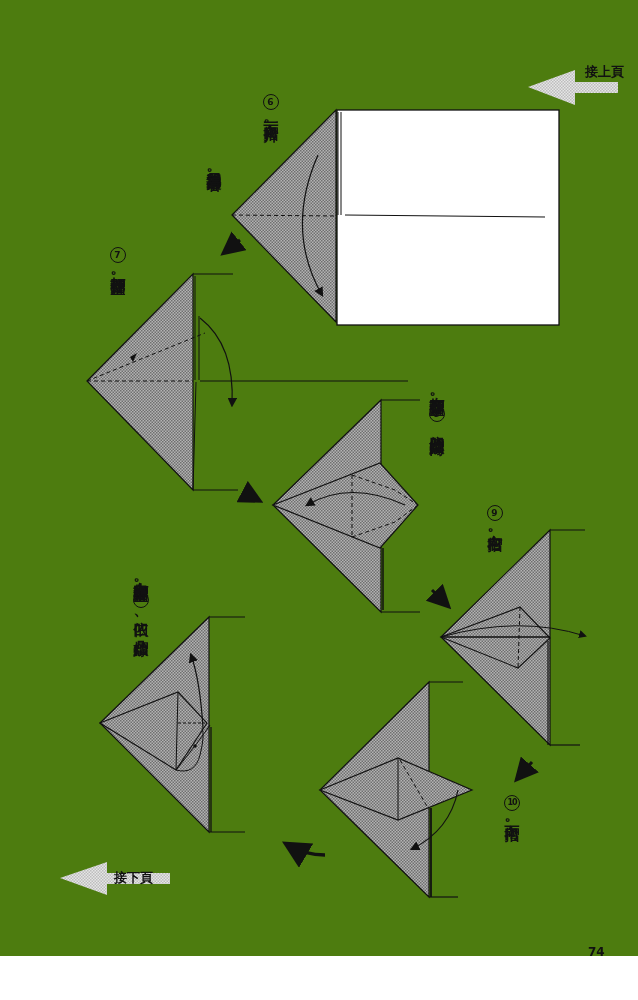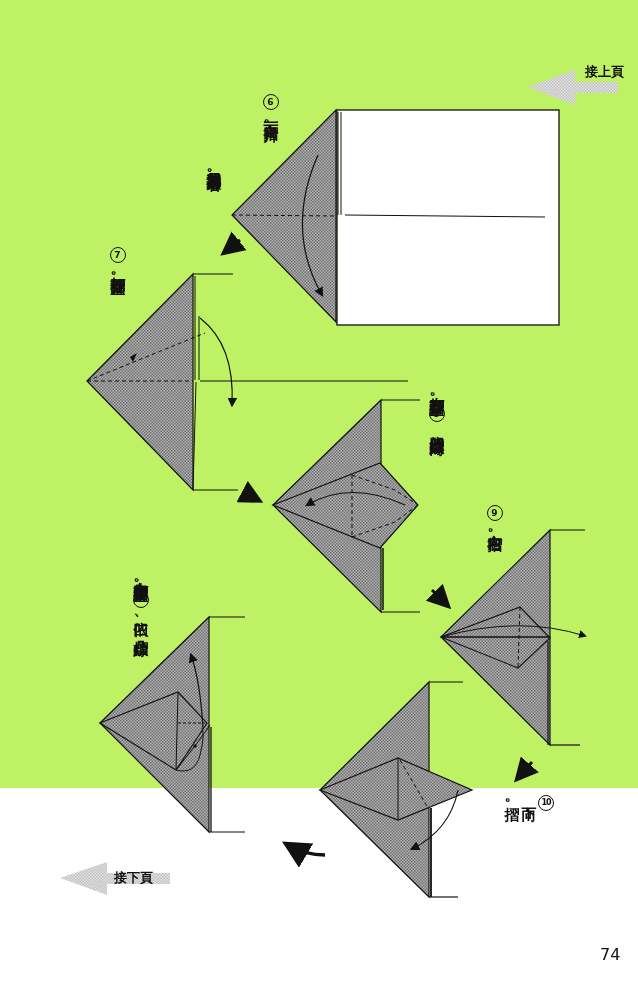--- a/index.html
+++ b/index.html
@@ -1,27 +1,27 @@
 <!DOCTYPE html>
 <html><head>
 <meta charset="utf-8">
 <style>
   html, body { margin: 0; padding: 0; background: #ffffff; }
   body { width: 638px; height: 1000px; position: relative; overflow: hidden;
          font-family: "DejaVu Sans", sans-serif; color: #111; }
-  .page { position: absolute; left: 0; top: 0; width: 638px; height: 788px; background: #bef264; }
+  .page { position: absolute; left: 0; top: 0; width: 638px; height: 956px; background: #4d7c0f; }
   svg.diagram { position: absolute; left: 0; top: 0; }
   .vtext { position: absolute; writing-mode: vertical-rl; text-orientation: upright;
            font-size: 15px; line-height: 17px; font-weight: bold; letter-spacing: 1px; color: #111; }
   .vtext .num { display: inline-block; width: 14px; height: 14px; border: 1.5px solid #111;
                 border-radius: 50%; font-size: 9px; line-height: 14px; text-align: center;
                 text-orientation: mixed; writing-mode: horizontal-tb; margin-bottom: 2px; font-weight: bold; }
   .vtext .num.two { font-size: 8px; letter-spacing: -1px; }
   .navlabel { position: absolute; font-size: 13px; font-weight: bold; color: #111; }
-  .pagenum { position: absolute; left: 600px; top: 945px; font-size: 16px; font-weight: normal;
+  .pagenum { position: absolute; left: 588px; top: 945px; font-size: 12px; font-weight: bold;
              font-family: "DejaVu Sans", sans-serif; }
 </style>
 </head>
 <body>
 
 <div class="page">
 
   <svg class="diagram" width="638" height="1000" viewBox="0 0 638 1000">
     <defs>
       <pattern id="dots" width="3" height="3" patternUnits="userSpaceOnUse">

